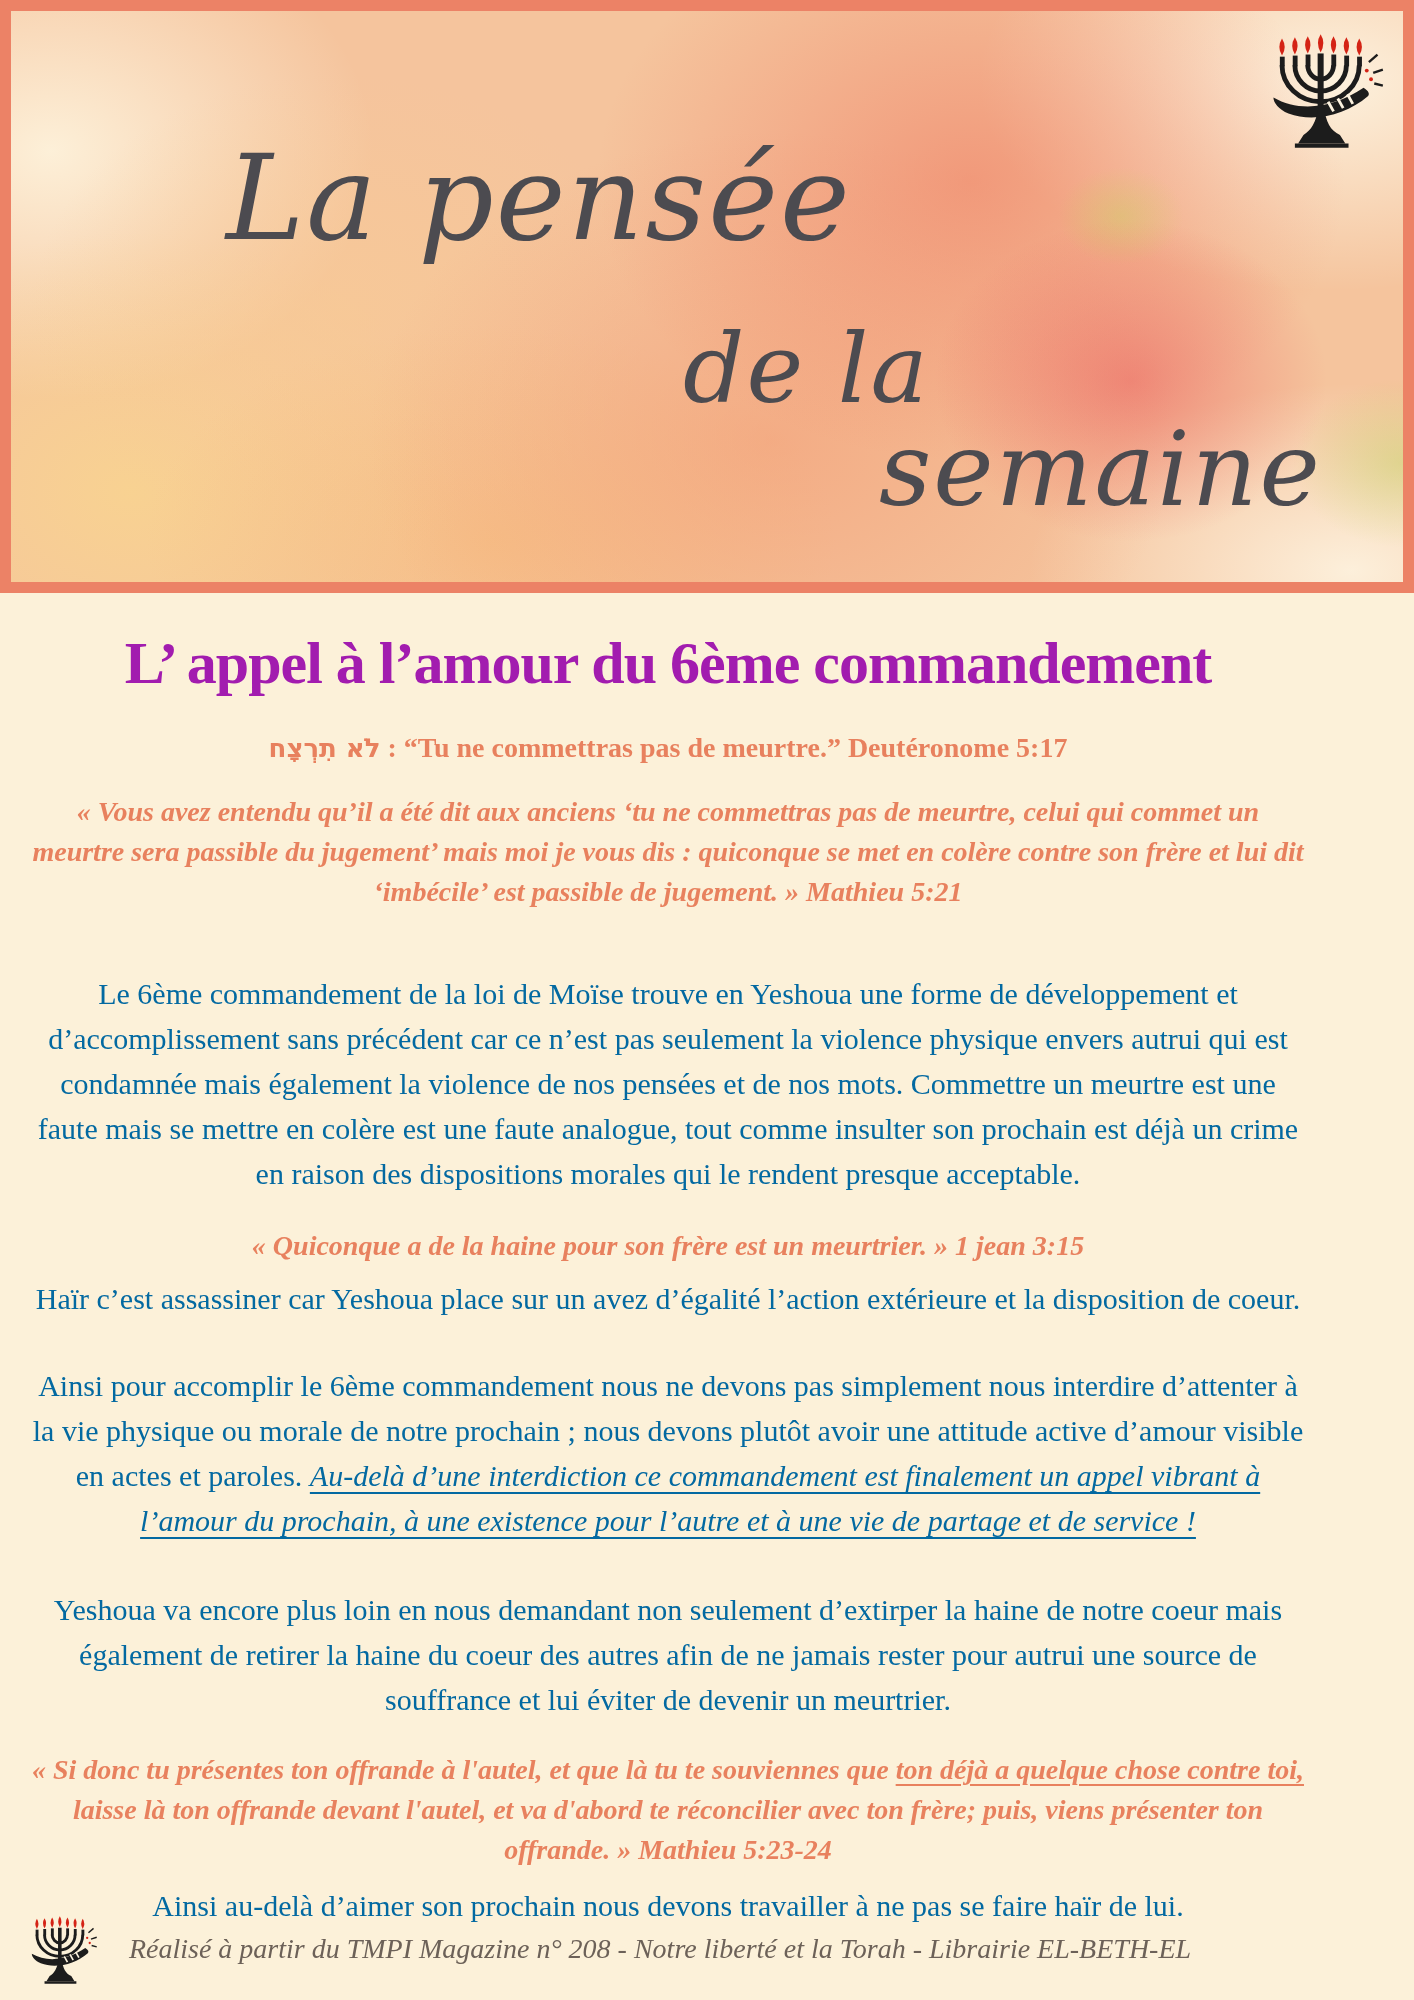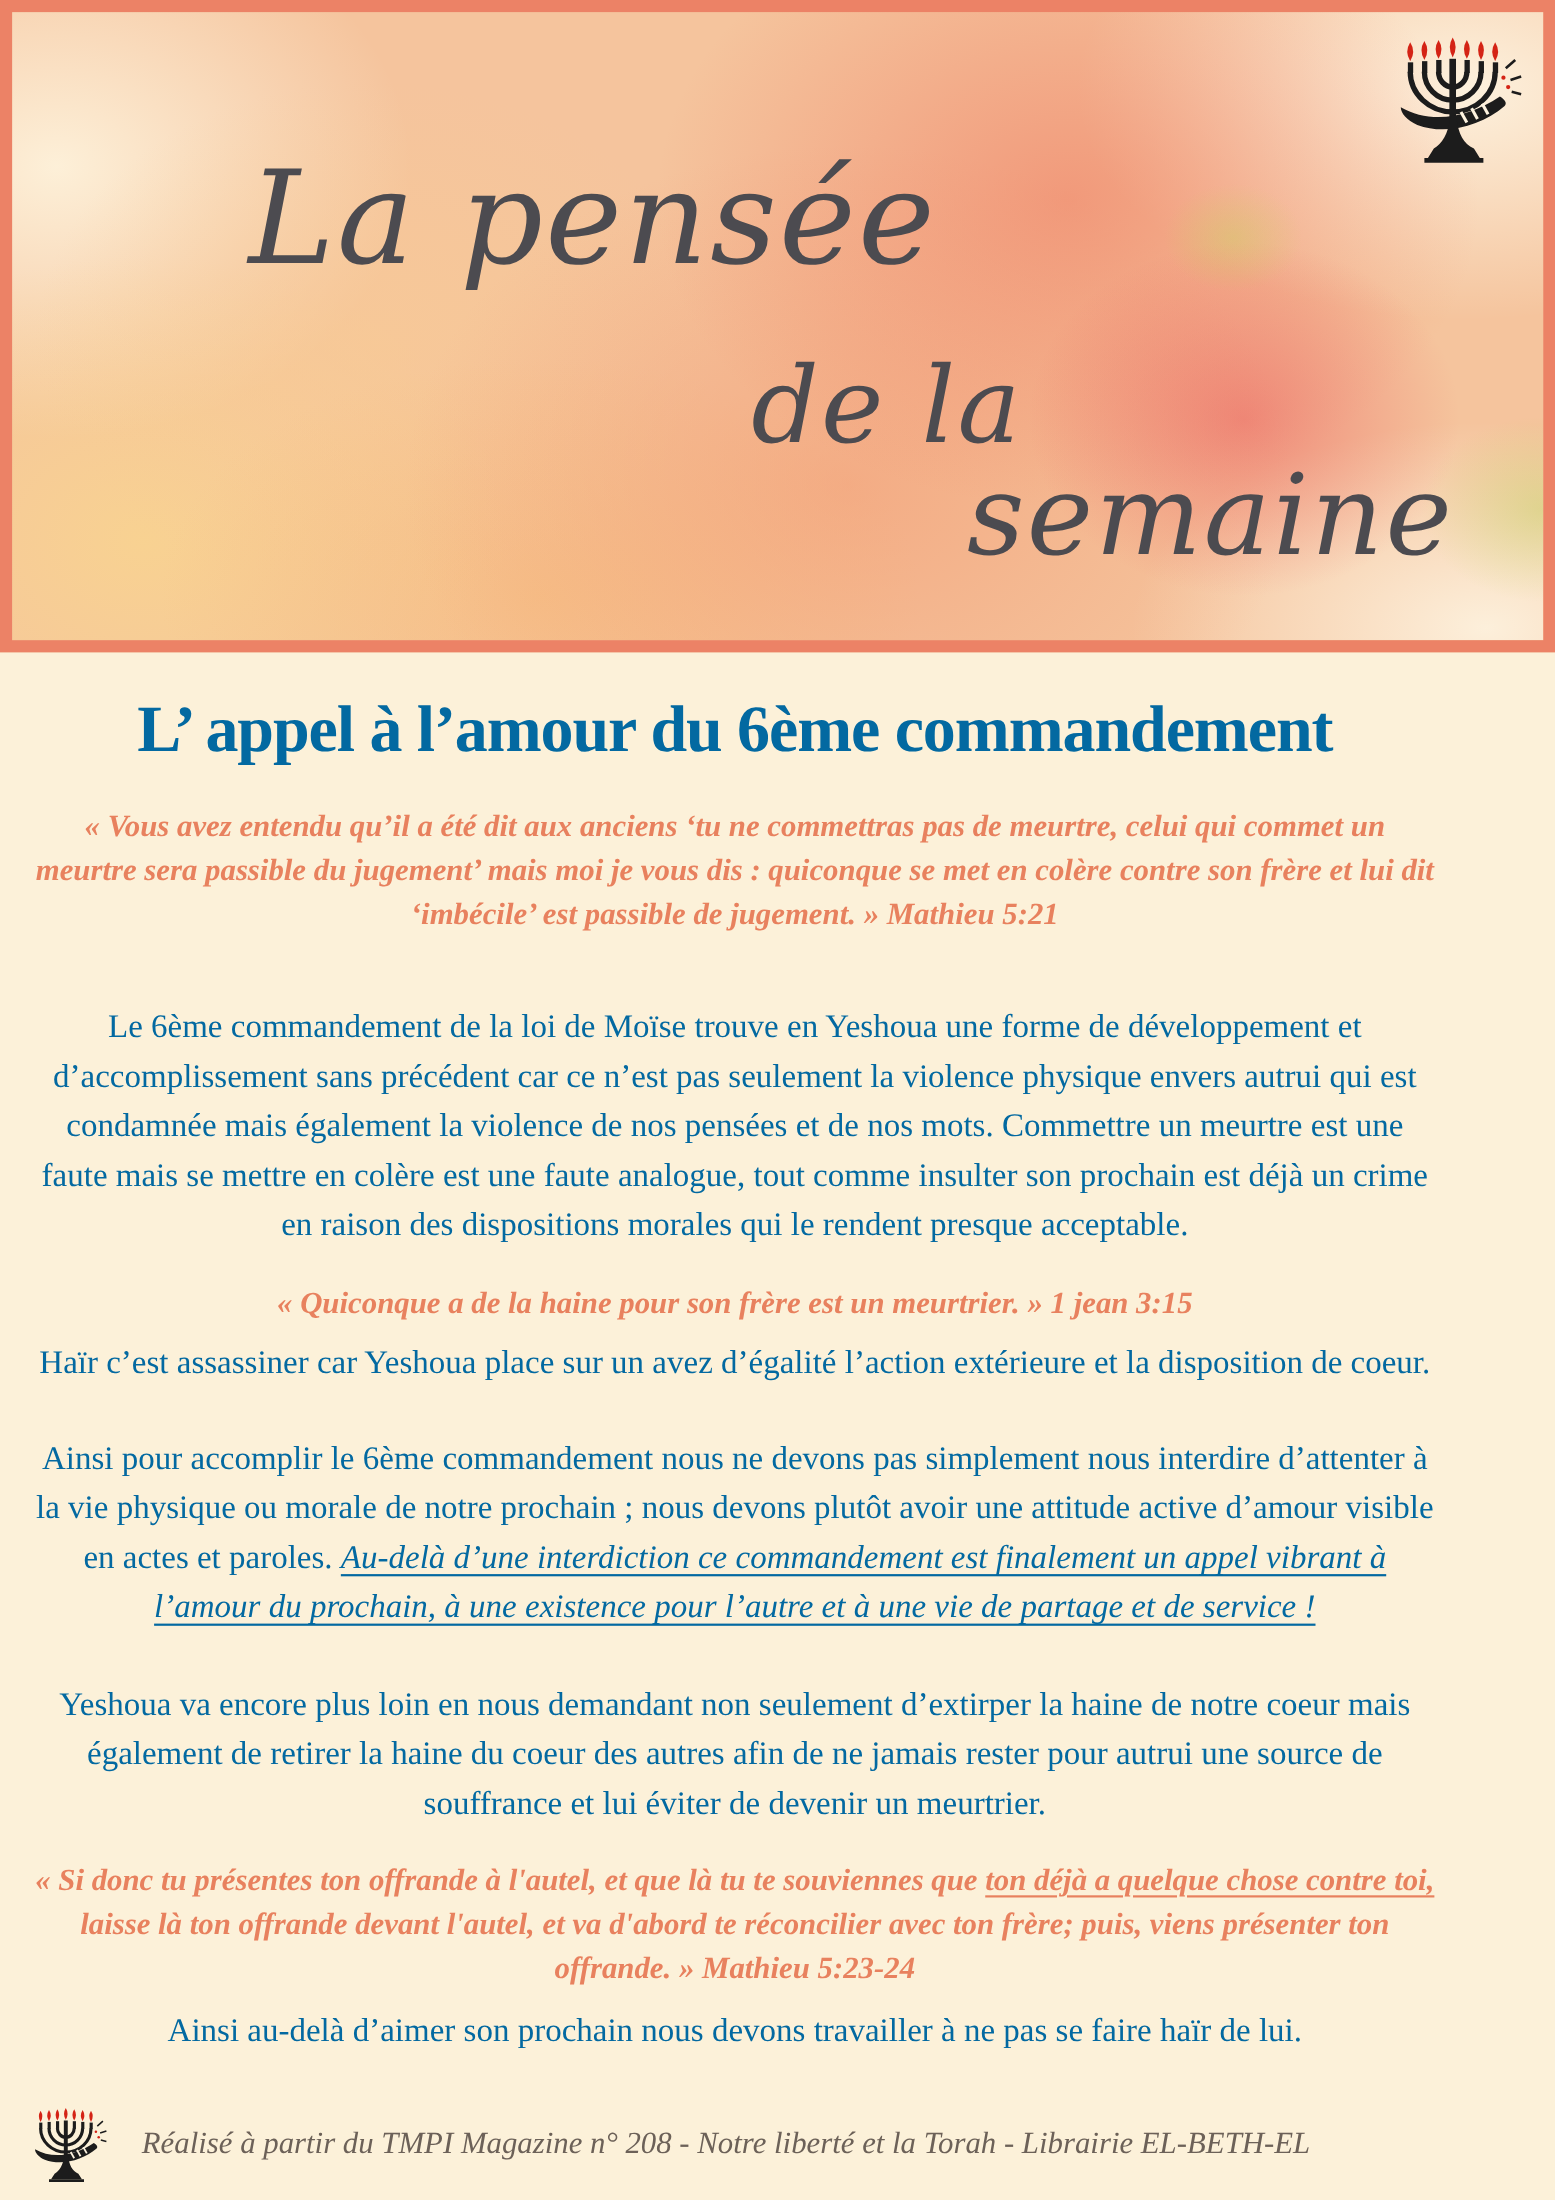--- a/index.html
+++ b/index.html
@@ -50,21 +50,21 @@
   .menorah-top { right: 18px; top: 16px; width: 118px; height: 128px; }
   .menorah-bottom { left: 28px; bottom: 10px; width: 70px; height: 80px; }
 
   
   main { text-align: center; padding: 36px 30px 0; position: relative; }
 
   h1.title {
     font-size: 60px;
     font-weight: 600;
     letter-spacing: -1px;
-    color: #0369a1;
+    color: #a21caf;
     line-height: 1.15;
     margin-bottom: 34px;
   }
   .orange { color: #e8815e; }
   .verse {
     font-weight: bold;
     font-size: 28px;
     margin: 0 auto 28px;
   }
   .hebrew { font-family: "DejaVu Sans", sans-serif; font-size: 26px; }
@@ -172,20 +172,21 @@
     <div class="script script-l3">semaine</div>
     <svg class="menorah menorah-top" viewBox="0 0 110 110">
       <use href="#menorah-logo"></use>
     </svg>
   </header>
 
   <main>
 
     <h1 class="title">L’ appel à l’amour du 6ème commandement</h1>
 
+    <p class="verse orange"><span class="hebrew">לֹא תִרְצָח</span><span> : “Tu ne commettras pas de meurtre.” Deutéronome 5:17</span></p>
 
     <p class="quote orange q521">« Vous avez entendu qu’il a été dit aux anciens ‘tu ne commettras pas de meurtre, celui qui commet un meurtre sera passible du jugement’ mais moi je vous dis : quiconque se met en colère contre son frère et lui dit ‘imbécile’ est passible de jugement. » Mathieu 5:21</p>
 
     <p class="body-text p1">Le 6ème commandement de la loi de Moïse trouve en Yeshoua une forme de développement et d’accomplissement sans précédent car ce n’est pas seulement la violence physique envers autrui qui est condamnée mais également la violence de nos pensées et de nos mots. Commettre un meurtre est une faute mais se mettre en colère est une faute analogue, tout comme insulter son prochain est déjà un crime en raison des dispositions morales qui le rendent presque acceptable.</p>
 
     <p class="quote orange q315">« Quiconque a de la haine pour son frère est un meurtrier. » 1 jean 3:15</p>
 
     <p class="body-text p2">Haïr c’est assassiner car Yeshoua place sur un avez d’égalité l’action extérieure et la disposition de coeur.</p>
 
     <p class="body-text p3"><span>Ainsi pour accomplir le 6ème commandement nous ne devons pas simplement nous interdire d’attenter à la vie physique ou morale de notre prochain ; nous devons plutôt avoir une attitude active d’amour visible en actes et paroles. </span><span class="em-underline">Au-delà d’une interdiction ce commandement est finalement un appel vibrant à l’amour du prochain, à une existence pour l’autre et à une vie de partage et de service !</span></p>

